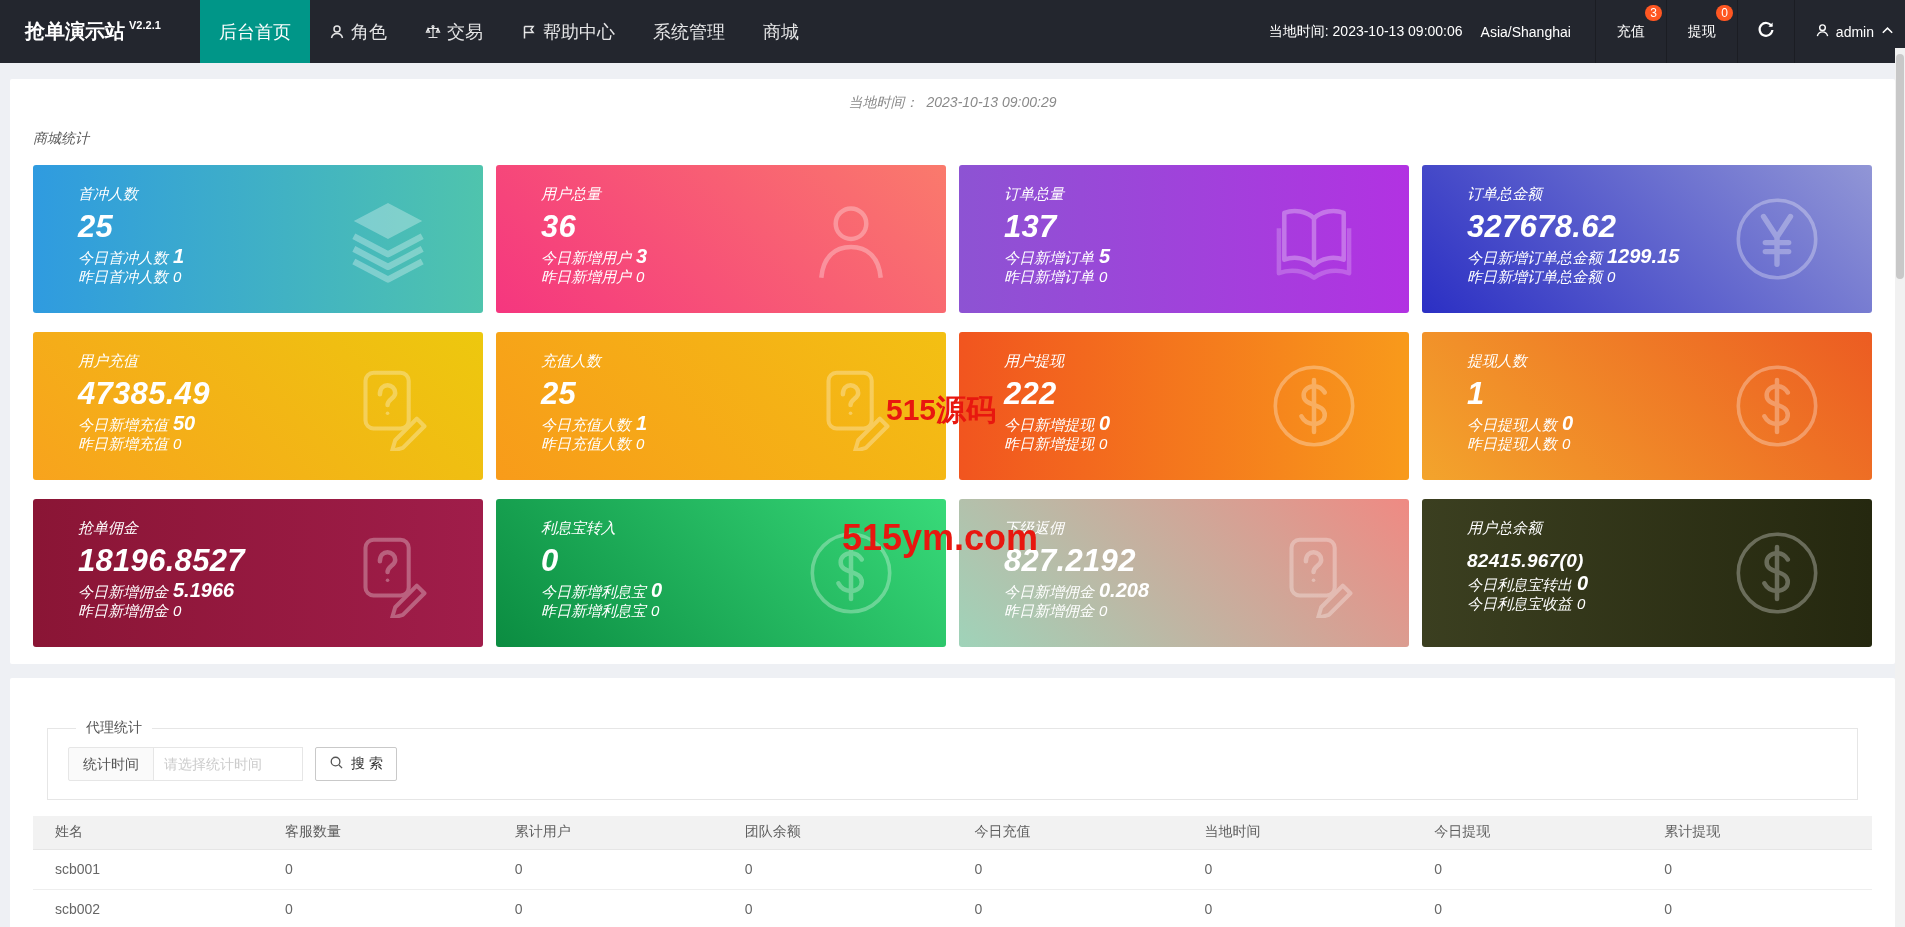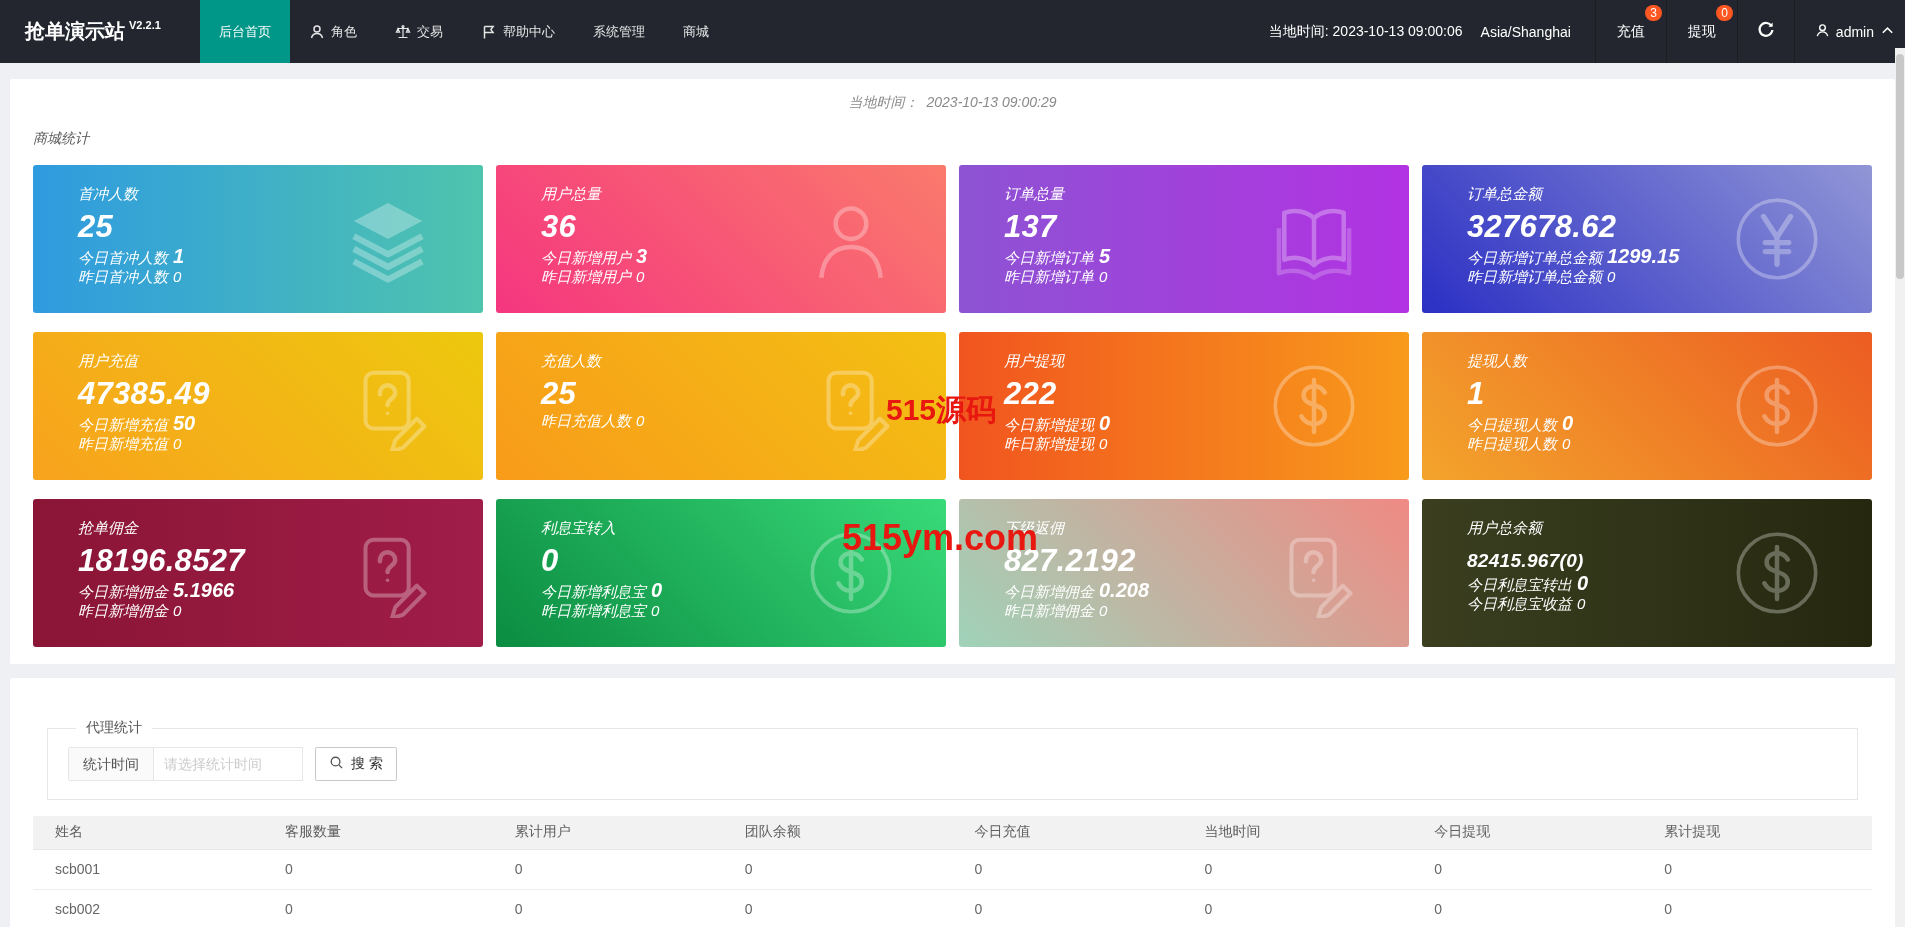--- a/index.html
+++ b/index.html
@@ -5,21 +5,21 @@
   * { margin:0; padding:0; box-sizing:border-box; }
   html,body { width:1905px; height:927px; }
   body { font-family:"Liberation Sans","DejaVu Sans",sans-serif; background:#eef0f4; overflow:hidden; }
   #app { position:relative; width:1905px; height:927px; overflow:hidden; }
 
   
   .navbar { height:63px; background:var(--nav-bg,#23262e); display:flex; align-items:stretch; color:#fff; }
   .brand { width:200px; padding-left:25px; display:flex; align-items:center; font-size:20px; font-weight:bold; white-space:nowrap; }
   .brand .ver { font-size:11px; margin-left:4px; transform:translateY(-7px); font-weight:bold; }
   .nav-menu { display:flex; }
-  .nav-item { padding:0 19px; display:flex; align-items:center; gap:6px; font-size:13px; color:rgba(255,255,255,.88); cursor:pointer; white-space:nowrap; }
+  .nav-item { padding:0 19px; display:flex; align-items:center; gap:6px; font-size:18px; color:rgba(255,255,255,.88); cursor:pointer; white-space:nowrap; }
   .nav-item.active { background:var(--active-tab,#009688); color:#fff; }
   .nav-ic svg { width:16px; height:16px; display:block; }
   .nav-right { margin-left:auto; display:flex; align-items:stretch; font-size:14px; }
   .nav-time, .nav-tz { display:flex; align-items:center; }
   .nav-time { padding-right:18px; }
   .nav-tz { padding-right:24px; }
   .nav-act { position:relative; display:flex; align-items:center; padding:0 21px; border-left:1px solid rgba(0,0,0,.22); cursor:pointer; }
   .badge { position:absolute; top:5px; right:4px; background:var(--badge,#ff5722); color:#fff; font-size:12px; line-height:16px; min-width:8px; padding:0 5px; border-radius:8px; text-align:center; }
   .refresh-btn { display:flex; align-items:center; padding:0 19px; border-left:1px solid rgba(0,0,0,.22); cursor:pointer; }
   .refresh-btn svg { width:18px; height:18px; }
@@ -214,20 +214,21 @@
                 <rect x="25" y="13" width="48" height="62" rx="9"></rect>
                 <path d="M41 37c0-6.5 4-10 8.5-10s8.5 3.5 8.5 8.5c0 6.5-8.5 6.5-8.5 13.5" stroke-width="5" stroke-linecap="round"></path>
                 <circle cx="49.5" cy="58" r="2" fill="#fff" stroke="none"></circle>
                 <path d="M58 88l24-24 8.5 8.5-24 24-12 3.5z"></path>
               </svg>
             </span>
           </div>
           <div class="card" style="background: linear-gradient(45deg, rgb(248, 155, 26), rgb(243, 192, 19));">
             <div class="c-title">充值人数</div>
             <div class="c-value">25</div>
+            <div class="c-line">今日充值人数<b>1</b></div>
             <div class="c-line">昨日充值人数<span>0</span></div>
             <span class="c-icon">
               <svg viewBox="0 0 100 100" fill="none" stroke="#fff" stroke-width="4.5" stroke-linejoin="round">
                 <rect x="25" y="13" width="48" height="62" rx="9"></rect>
                 <path d="M41 37c0-6.5 4-10 8.5-10s8.5 3.5 8.5 8.5c0 6.5-8.5 6.5-8.5 13.5" stroke-width="5" stroke-linecap="round"></path>
                 <circle cx="49.5" cy="58" r="2" fill="#fff" stroke="none"></circle>
                 <path d="M58 88l24-24 8.5 8.5-24 24-12 3.5z"></path>
               </svg>
             </span>
           </div>

